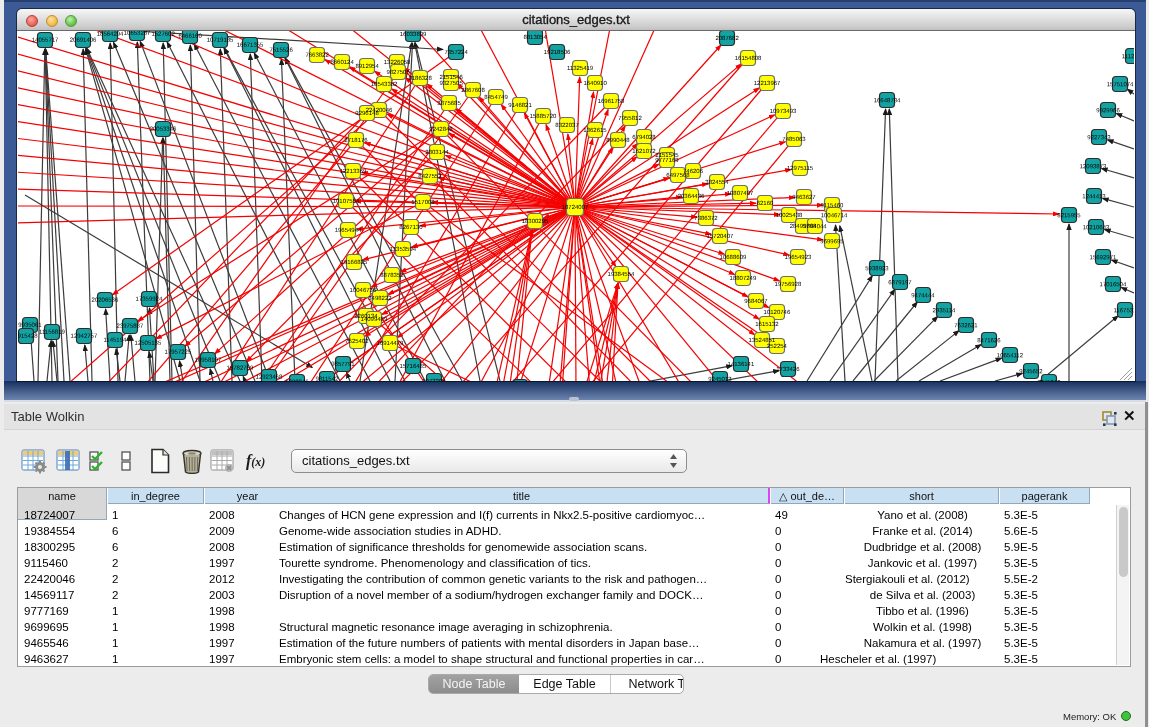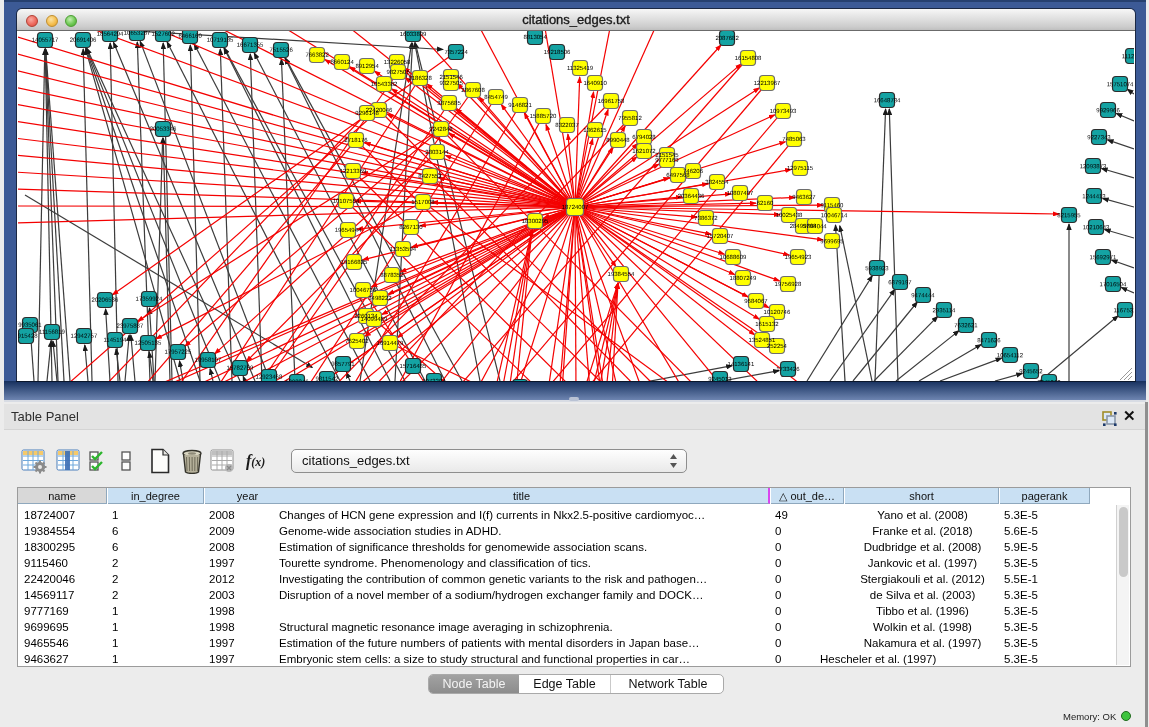--- a/index.html
+++ b/index.html
@@ -542,21 +542,21 @@
     <g stroke="#9a9a9a" stroke-width="1">
       <line x1="1120" y1="380" x2="1132" y2="368"></line>
       <line x1="1124" y1="380" x2="1132" y2="372"></line>
       <line x1="1128" y1="380" x2="1132" y2="376"></line>
     </g>
   </svg>
 
 <div style="position:absolute;left:569px;top:397px;width:10px;height:4px;border-radius:2px;background:#b9c2d4"></div>
 
 <div style="position:absolute;left:4px;top:404px;width:1141px;height:26px;background:#e3e3e3;border-bottom:1px solid #d4d4d4"></div>
-<div style="position:absolute;left:11px;top:409px;font-size:13px;color:#2e2e2e">Table Panel</div>
+<div style="position:absolute;left:11px;top:409px;font-size:13px;color:#2e2e2e">Table Wolkin</div>
 <svg width="16" height="16" viewBox="0 0 16 16" style="position:absolute;left:1102px;top:411px">
     <rect x="1" y="1" width="8" height="8" fill="#dce8f6" stroke="#a08c28" stroke-width="1.6"></rect>
     <rect x="5" y="5" width="8" height="8" fill="#dce8f6" stroke="#8a96a8" stroke-width="1.6"></rect>
     <rect x="12" y="1" width="2.6" height="2.6" fill="#1d3a6b"></rect>
     <rect x="1" y="12.4" width="2.6" height="2.6" fill="#1d3a6b"></rect>
     <rect x="12" y="12.4" width="2.6" height="2.6" fill="#1d3a6b"></rect>
   </svg>
 <div style="position:absolute;left:1123px;top:407px;font-size:15px;font-weight:bold;color:#111">✕</div>
 
 <div style="position:absolute;left:1145px;top:402px;width:3px;height:325px;background:#8f8f8f"></div>
@@ -631,21 +631,21 @@
   </svg>
 <div style="position:absolute;left:246px;top:452px;font-family:'Liberation Serif',serif;font-style:italic;font-weight:bold;font-size:16px;color:#1a1a1a">f<span style="font-size:12px">(x)</span></div>
 <div style="position:absolute;left:291px;top:449px;width:396px;height:24px;background:linear-gradient(#fefefe,#e9e9e9);border:1px solid #8e8e8e;border-radius:5px;font-size:13px;color:#111;line-height:22px;padding-left:10px">citations_edges.txt
 <svg width="9" height="16" viewBox="0 0 9 16" style="position:absolute;right:8px;top:3px">
       <path d="M4.5 1 L8 6 H1 Z" fill="#555"></path>
       <path d="M4.5 15 L1 10 H8 Z" fill="#555"></path>
     </svg>
 </div>
 <div style="position:absolute;left:17px;top:487px;width:1114px;height:180px;background:#fff;border:1px solid #9b9b9b;box-sizing:border-box;overflow:hidden">
     <div style="position:absolute;left:0;top:0;width:1073px;height:17px">
-      <div style="position:absolute;left:0px;top:0;width:89px;height:16px;background:#d8d8d8;border-right:1px solid #8fa8bd;border-bottom:1px solid #8fa8bd;font-size:11px;color:#111;text-align:center;line-height:16px">name</div>
+      <div style="position:absolute;left:0px;top:0;width:89px;height:32px;background:#d8d8d8;border-right:1px solid #8fa8bd;border-bottom:1px solid #8fa8bd;font-size:11px;color:#111;text-align:center;line-height:16px">name</div>
       <div style="position:absolute;left:90px;top:0;width:96px;height:16px;background:#c9e0f3;border-right:1px solid #8fa8bd;border-bottom:1px solid #8fa8bd;font-size:11px;color:#111;text-align:center;line-height:16px">in_degree</div>
       <div style="position:absolute;left:187px;top:0;width:86px;height:16px;background:#c9e0f3;border-right:1px solid #8fa8bd;border-bottom:1px solid #8fa8bd;font-size:11px;color:#111;text-align:center;line-height:16px">year</div>
       <div style="position:absolute;left:257px;top:0;width:495px;height:16px;background:#c9e0f3;border-right:2px solid #d946ef;border-bottom:1px solid #8fa8bd;font-size:11px;color:#111;text-align:center;line-height:16px">title</div>
       <div style="position:absolute;left:753px;top:0;width:73px;height:16px;background:#c9e0f3;border-right:1px solid #8fa8bd;border-bottom:1px solid #8fa8bd;font-size:11px;color:#111;text-align:center;line-height:16px">△ out_de…</div>
       <div style="position:absolute;left:827px;top:0;width:154px;height:16px;background:#c9e0f3;border-right:1px solid #8fa8bd;border-bottom:1px solid #8fa8bd;font-size:11px;color:#111;text-align:center;line-height:16px">short</div>
       <div style="position:absolute;left:982px;top:0;width:90px;height:16px;background:#c9e0f3;border-right:1px solid #8fa8bd;border-bottom:1px solid #8fa8bd;font-size:11px;color:#111;text-align:center;line-height:16px">pagerank</div>
     </div>
     <div style="position:absolute;left:0;top:20px;width:1073px;height:16px;font-size:11.5px;color:#000;white-space:nowrap">
       <div style="position:absolute;left:6px;top:0;width:84px;overflow:hidden;line-height:15px">18724007</div>
       <div style="position:absolute;left:94px;top:0;width:93px;overflow:hidden;line-height:15px">1</div>
@@ -654,21 +654,21 @@
       <div style="position:absolute;left:757px;top:0;width:70px;overflow:hidden;line-height:15px">49</div>
       <div style="position:absolute;left:827px;top:0;width:155px;text-align:center;line-height:15px">Yano et al. (2008)</div>
       <div style="position:absolute;left:986px;top:0;width:87px;overflow:hidden;line-height:15px">5.3E-5</div>
     </div>
     <div style="position:absolute;left:0;top:36px;width:1073px;height:16px;font-size:11.5px;color:#000;white-space:nowrap">
       <div style="position:absolute;left:6px;top:0;width:84px;overflow:hidden;line-height:15px">19384554</div>
       <div style="position:absolute;left:94px;top:0;width:93px;overflow:hidden;line-height:15px">6</div>
       <div style="position:absolute;left:191px;top:0;width:66px;overflow:hidden;line-height:15px">2009</div>
       <div style="position:absolute;left:261px;top:0;width:492px;overflow:hidden;line-height:15px">Genome-wide association studies in ADHD.</div>
       <div style="position:absolute;left:757px;top:0;width:70px;overflow:hidden;line-height:15px">0</div>
-      <div style="position:absolute;left:827px;top:0;width:155px;text-align:center;line-height:15px">Franke et al. (2018)</div>
+      <div style="position:absolute;left:827px;top:0;width:155px;text-align:center;line-height:15px">Franke et al. (2014)</div>
       <div style="position:absolute;left:986px;top:0;width:87px;overflow:hidden;line-height:15px">5.6E-5</div>
     </div>
     <div style="position:absolute;left:0;top:52px;width:1073px;height:16px;font-size:11.5px;color:#000;white-space:nowrap">
       <div style="position:absolute;left:6px;top:0;width:84px;overflow:hidden;line-height:15px">18300295</div>
       <div style="position:absolute;left:94px;top:0;width:93px;overflow:hidden;line-height:15px">6</div>
       <div style="position:absolute;left:191px;top:0;width:66px;overflow:hidden;line-height:15px">2008</div>
       <div style="position:absolute;left:261px;top:0;width:492px;overflow:hidden;line-height:15px">Estimation of significance thresholds for genomewide association scans.</div>
       <div style="position:absolute;left:757px;top:0;width:70px;overflow:hidden;line-height:15px">0</div>
       <div style="position:absolute;left:827px;top:0;width:155px;text-align:center;line-height:15px">Dudbridge et al. (2008)</div>
       <div style="position:absolute;left:986px;top:0;width:87px;overflow:hidden;line-height:15px">5.9E-5</div>
@@ -681,22 +681,22 @@
       <div style="position:absolute;left:757px;top:0;width:70px;overflow:hidden;line-height:15px">0</div>
       <div style="position:absolute;left:827px;top:0;width:155px;text-align:center;line-height:15px">Jankovic et al. (1997)</div>
       <div style="position:absolute;left:986px;top:0;width:87px;overflow:hidden;line-height:15px">5.3E-5</div>
     </div>
     <div style="position:absolute;left:0;top:84px;width:1073px;height:16px;font-size:11.5px;color:#000;white-space:nowrap">
       <div style="position:absolute;left:6px;top:0;width:84px;overflow:hidden;line-height:15px">22420046</div>
       <div style="position:absolute;left:94px;top:0;width:93px;overflow:hidden;line-height:15px">2</div>
       <div style="position:absolute;left:191px;top:0;width:66px;overflow:hidden;line-height:15px">2012</div>
       <div style="position:absolute;left:261px;top:0;width:492px;overflow:hidden;line-height:15px">Investigating the contribution of common genetic variants to the risk and pathogen…</div>
       <div style="position:absolute;left:757px;top:0;width:70px;overflow:hidden;line-height:15px">0</div>
-      <div style="position:absolute;left:827px;top:0;width:155px;text-align:center;line-height:15px">Stergiakouli et al. (2012)</div>
-      <div style="position:absolute;left:986px;top:0;width:87px;overflow:hidden;line-height:15px">5.5E-1</div>
+      <div style="position:absolute;left:827px;top:0;width:155px;line-height:15px">Stergiakouli et al. (2012)</div>
+      <div style="position:absolute;left:986px;top:0;width:87px;overflow:hidden;line-height:15px">5.5E-2</div>
     </div>
     <div style="position:absolute;left:0;top:100px;width:1073px;height:16px;font-size:11.5px;color:#000;white-space:nowrap">
       <div style="position:absolute;left:6px;top:0;width:84px;overflow:hidden;line-height:15px">14569117</div>
       <div style="position:absolute;left:94px;top:0;width:93px;overflow:hidden;line-height:15px">2</div>
       <div style="position:absolute;left:191px;top:0;width:66px;overflow:hidden;line-height:15px">2003</div>
       <div style="position:absolute;left:261px;top:0;width:492px;overflow:hidden;line-height:15px">Disruption of a novel member of a sodium/hydrogen exchanger family and DOCK…</div>
       <div style="position:absolute;left:757px;top:0;width:70px;overflow:hidden;line-height:15px">0</div>
       <div style="position:absolute;left:827px;top:0;width:155px;text-align:center;line-height:15px">de Silva et al. (2003)</div>
       <div style="position:absolute;left:986px;top:0;width:87px;overflow:hidden;line-height:15px">5.3E-5</div>
     </div>
@@ -723,29 +723,29 @@
       <div style="position:absolute;left:191px;top:0;width:66px;overflow:hidden;line-height:15px">1997</div>
       <div style="position:absolute;left:261px;top:0;width:492px;overflow:hidden;line-height:15px">Estimation of the future numbers of patients with mental disorders in Japan base…</div>
       <div style="position:absolute;left:757px;top:0;width:70px;overflow:hidden;line-height:15px">0</div>
       <div style="position:absolute;left:827px;top:0;width:155px;text-align:center;line-height:15px">Nakamura et al. (1997)</div>
       <div style="position:absolute;left:986px;top:0;width:87px;overflow:hidden;line-height:15px">5.3E-5</div>
     </div>
     <div style="position:absolute;left:0;top:164px;width:1073px;height:16px;font-size:11.5px;color:#000;white-space:nowrap">
       <div style="position:absolute;left:6px;top:0;width:84px;overflow:hidden;line-height:15px">9463627</div>
       <div style="position:absolute;left:94px;top:0;width:93px;overflow:hidden;line-height:15px">1</div>
       <div style="position:absolute;left:191px;top:0;width:66px;overflow:hidden;line-height:15px">1997</div>
-      <div style="position:absolute;left:261px;top:0;width:492px;overflow:hidden;line-height:15px">Embryonic stem cells: a size to study structural and functional properties in car…</div>
+      <div style="position:absolute;left:261px;top:0;width:492px;overflow:hidden;line-height:15px">Embryonic stem cells: a model to shape structural and functional properties in car…</div>
       <div style="position:absolute;left:757px;top:0;width:70px;overflow:hidden;line-height:15px">0</div>
       <div style="position:absolute;left:802px;top:0;width:155px;line-height:15px">Hescheler et al. (1997)</div>
       <div style="position:absolute;left:986px;top:0;width:87px;overflow:hidden;line-height:15px">5.3E-5</div>
     </div>
     <div style="position:absolute;right:1px;top:17px;width:13px;height:160px;background:#f4f4f4;border-left:1px solid #d0d0d0">
       <div style="position:absolute;left:1.5px;top:2px;width:9px;height:70px;background:#c9c9c9;border-radius:5px"></div>
     </div>
   </div>
 
-<div style="position:absolute;left:428px;top:674px;width:296px;height:20px;border:1px solid #a9a9a9;border-radius:5px;background:#fff;overflow:hidden;font-size:12.5px">
+<div style="position:absolute;left:428px;top:674px;width:256px;height:20px;border:1px solid #a9a9a9;border-radius:5px;background:#fff;overflow:hidden;font-size:12.5px">
   <div style="position:absolute;left:0;top:0;width:90px;height:20px;background:linear-gradient(#a2a2a2,#8a8a8a);color:#f4f4f4;text-align:center;line-height:19px">Node Table</div>
   <div style="position:absolute;left:90px;top:0;width:92px;height:20px;color:#111;text-align:center;line-height:19px;border-right:1px solid #c9c9c9">Edge Table</div>
   <div style="position:absolute;left:182px;top:0;width:114px;height:20px;color:#111;text-align:center;line-height:19px">Network Table</div>
 </div>
 
 <div style="position:absolute;left:1063px;top:711px;font-size:9.5px;color:#222">Memory: OK</div>
 <div style="position:absolute;left:1121px;top:711px;width:10px;height:10px;border-radius:50%;background:#3ec43e;border:1px solid #20691d"></div>
 </body></html>

